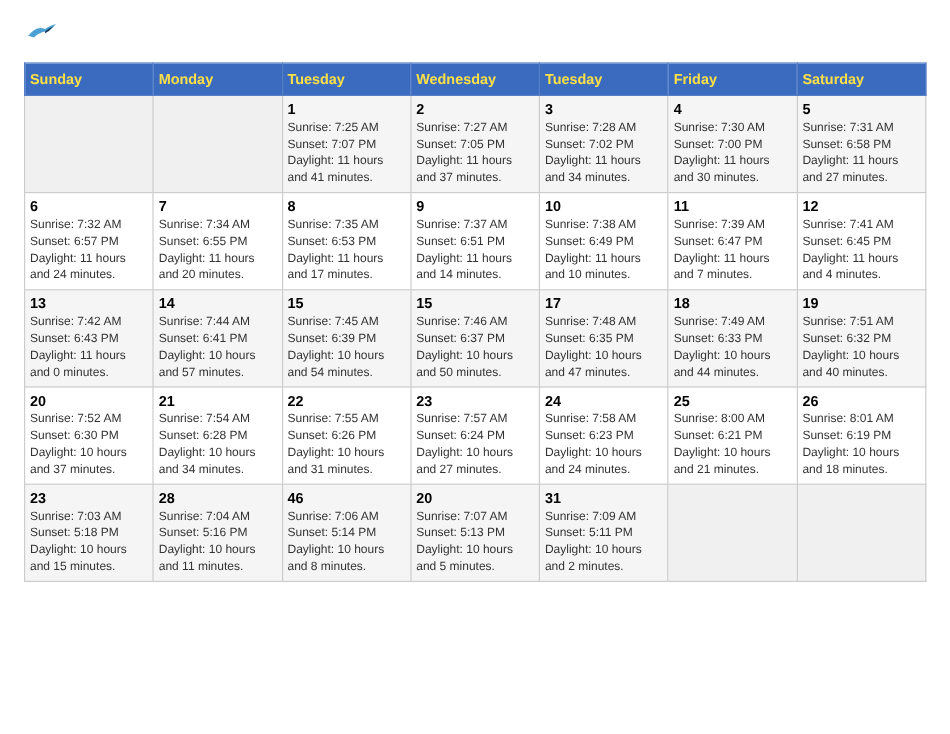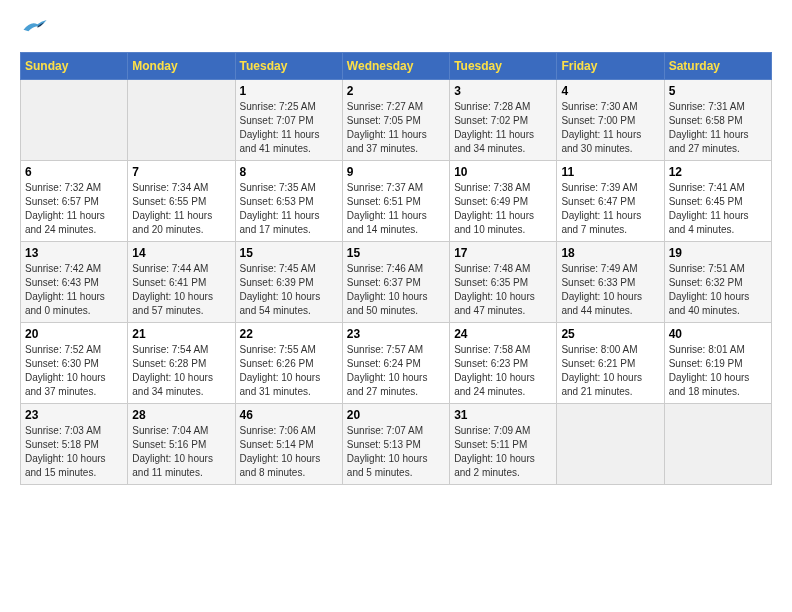--- a/index.html
+++ b/index.html
@@ -156,21 +156,21 @@
         <td><span class="day-number">18</span><span class="day-info">Sunrise: 7:49 AM<br>Sunset: 6:33 PM<br>Daylight: 10 hours and 44 minutes.</span></td>
         <td><span class="day-number">19</span><span class="day-info">Sunrise: 7:51 AM<br>Sunset: 6:32 PM<br>Daylight: 10 hours and 40 minutes.</span></td>
       </tr>
       <tr>
         <td><span class="day-number">20</span><span class="day-info">Sunrise: 7:52 AM<br>Sunset: 6:30 PM<br>Daylight: 10 hours and 37 minutes.</span></td>
         <td><span class="day-number">21</span><span class="day-info">Sunrise: 7:54 AM<br>Sunset: 6:28 PM<br>Daylight: 10 hours and 34 minutes.</span></td>
         <td><span class="day-number">22</span><span class="day-info">Sunrise: 7:55 AM<br>Sunset: 6:26 PM<br>Daylight: 10 hours and 31 minutes.</span></td>
         <td><span class="day-number">23</span><span class="day-info">Sunrise: 7:57 AM<br>Sunset: 6:24 PM<br>Daylight: 10 hours and 27 minutes.</span></td>
         <td><span class="day-number">24</span><span class="day-info">Sunrise: 7:58 AM<br>Sunset: 6:23 PM<br>Daylight: 10 hours and 24 minutes.</span></td>
         <td><span class="day-number">25</span><span class="day-info">Sunrise: 8:00 AM<br>Sunset: 6:21 PM<br>Daylight: 10 hours and 21 minutes.</span></td>
-        <td><span class="day-number">40</span><span class="day-info">Sunrise: 8:01 AM<br>Sunset: 6:19 PM<br>Daylight: 10 hours and 18 minutes.</span></td>
+        <td><span class="day-number">26</span><span class="day-info">Sunrise: 8:01 AM<br>Sunset: 6:19 PM<br>Daylight: 10 hours and 18 minutes.</span></td>
       </tr>
       <tr>
         <td><span class="day-number">23</span><span class="day-info">Sunrise: 7:03 AM<br>Sunset: 5:18 PM<br>Daylight: 10 hours and 15 minutes.</span></td>
         <td><span class="day-number">28</span><span class="day-info">Sunrise: 7:04 AM<br>Sunset: 5:16 PM<br>Daylight: 10 hours and 11 minutes.</span></td>
         <td><span class="day-number">46</span><span class="day-info">Sunrise: 7:06 AM<br>Sunset: 5:14 PM<br>Daylight: 10 hours and 8 minutes.</span></td>
         <td><span class="day-number">20</span><span class="day-info">Sunrise: 7:07 AM<br>Sunset: 5:13 PM<br>Daylight: 10 hours and 5 minutes.</span></td>
         <td><span class="day-number">31</span><span class="day-info">Sunrise: 7:09 AM<br>Sunset: 5:11 PM<br>Daylight: 10 hours and 2 minutes.</span></td>
         <td class="empty-cell"></td>
         <td class="empty-cell"></td>
       </tr>

